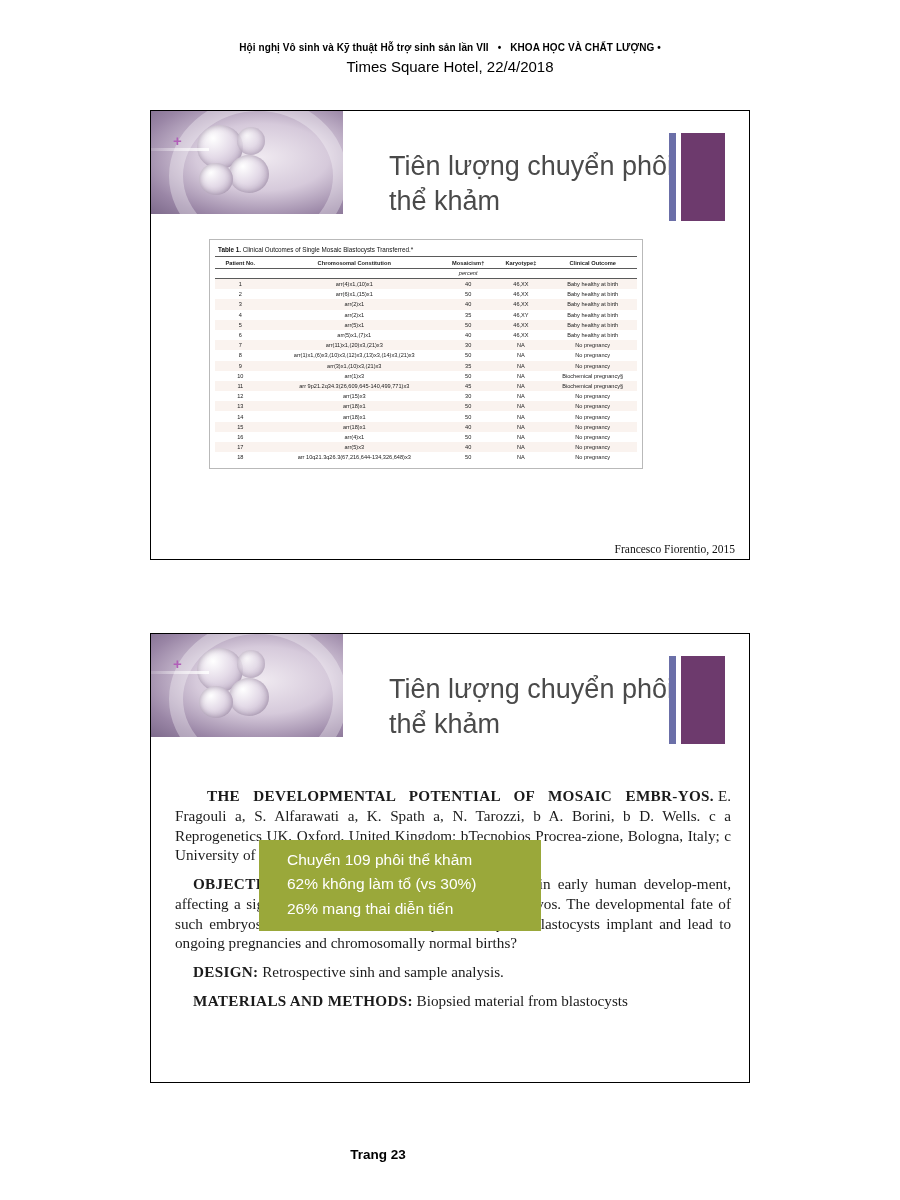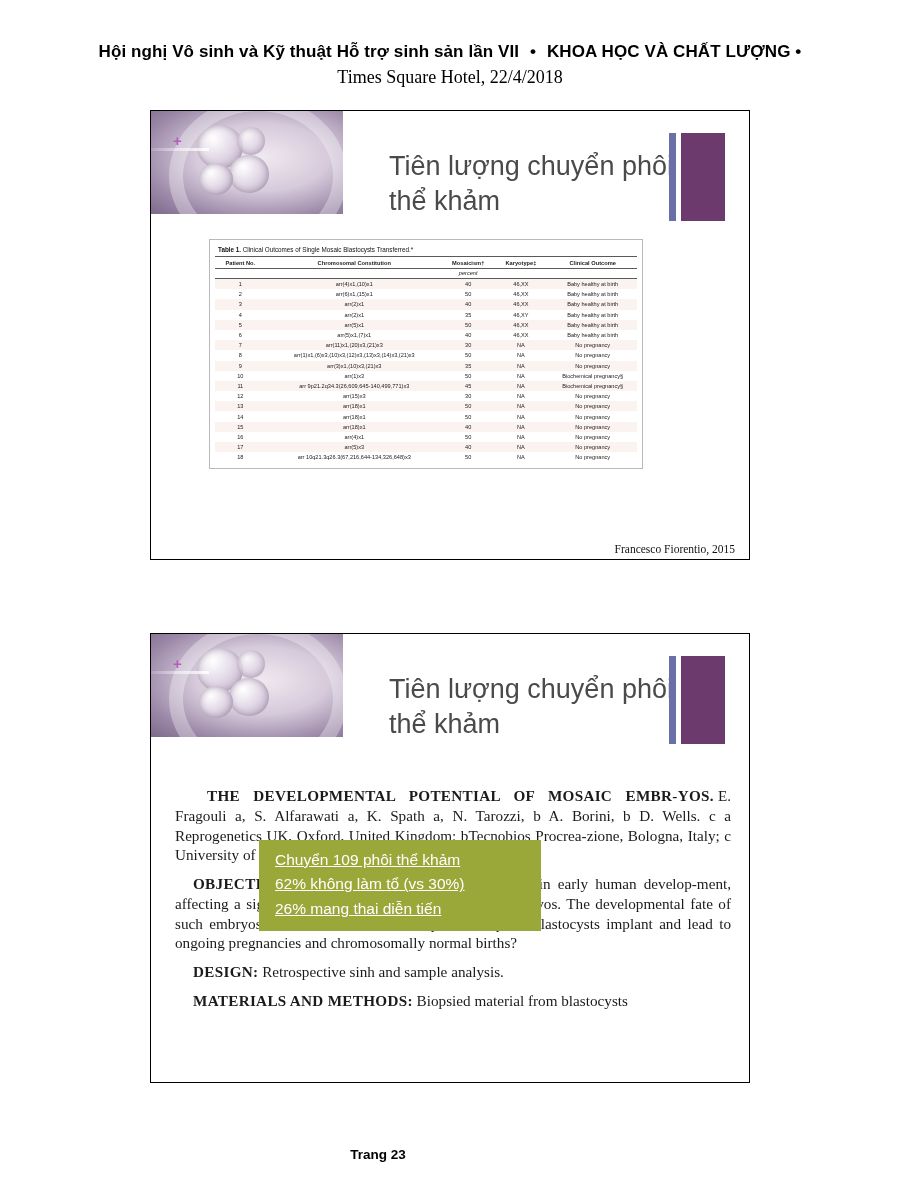--- a/index.html
+++ b/index.html
@@ -18,34 +18,33 @@
 
   
   .page-header {
     position: absolute;
     top: 42px;
     left: 0;
     width: 900px;
     text-align: center;
   }
   .header-line1 {
-    font-size: 17px;
+    font-size: 10px;
     font-weight: bold;
     letter-spacing: 0.1px;
     white-space: nowrap;
   }
   .header-line1 .sep {
     display: inline-block;
     padding: 0 6px;
     font-weight: bold;
   }
   .header-line2 {
-    font-size: 18px;
+    font-size: 15px;
     margin-top: 5px;
-    font-family: Liberation Serif, serif;
   }
 
   
   .slide {
     position: absolute;
     border: 1px solid #000;
     background: #fff;
     box-sizing: border-box;
     overflow: hidden;
   }
@@ -232,23 +231,22 @@
 
   .callout {
     position: absolute;
     left: 108px;
     top: 206px;
     width: 282px;
     background: #9aa83a;
     color: #ffffff;
     font-size: 15.5px;
     line-height: 1.58;
-    padding: 8px 10px 10px 16px;
+    padding: 8px 10px 10px 28px;
     box-sizing: border-box;
-    text-decoration: underline;
   }
 
   
   .page-footer {
     position: absolute;
     left: 0;
     bottom: 38px;
     width: 756px;
     text-align: center;
     font-size: 13.5px;

